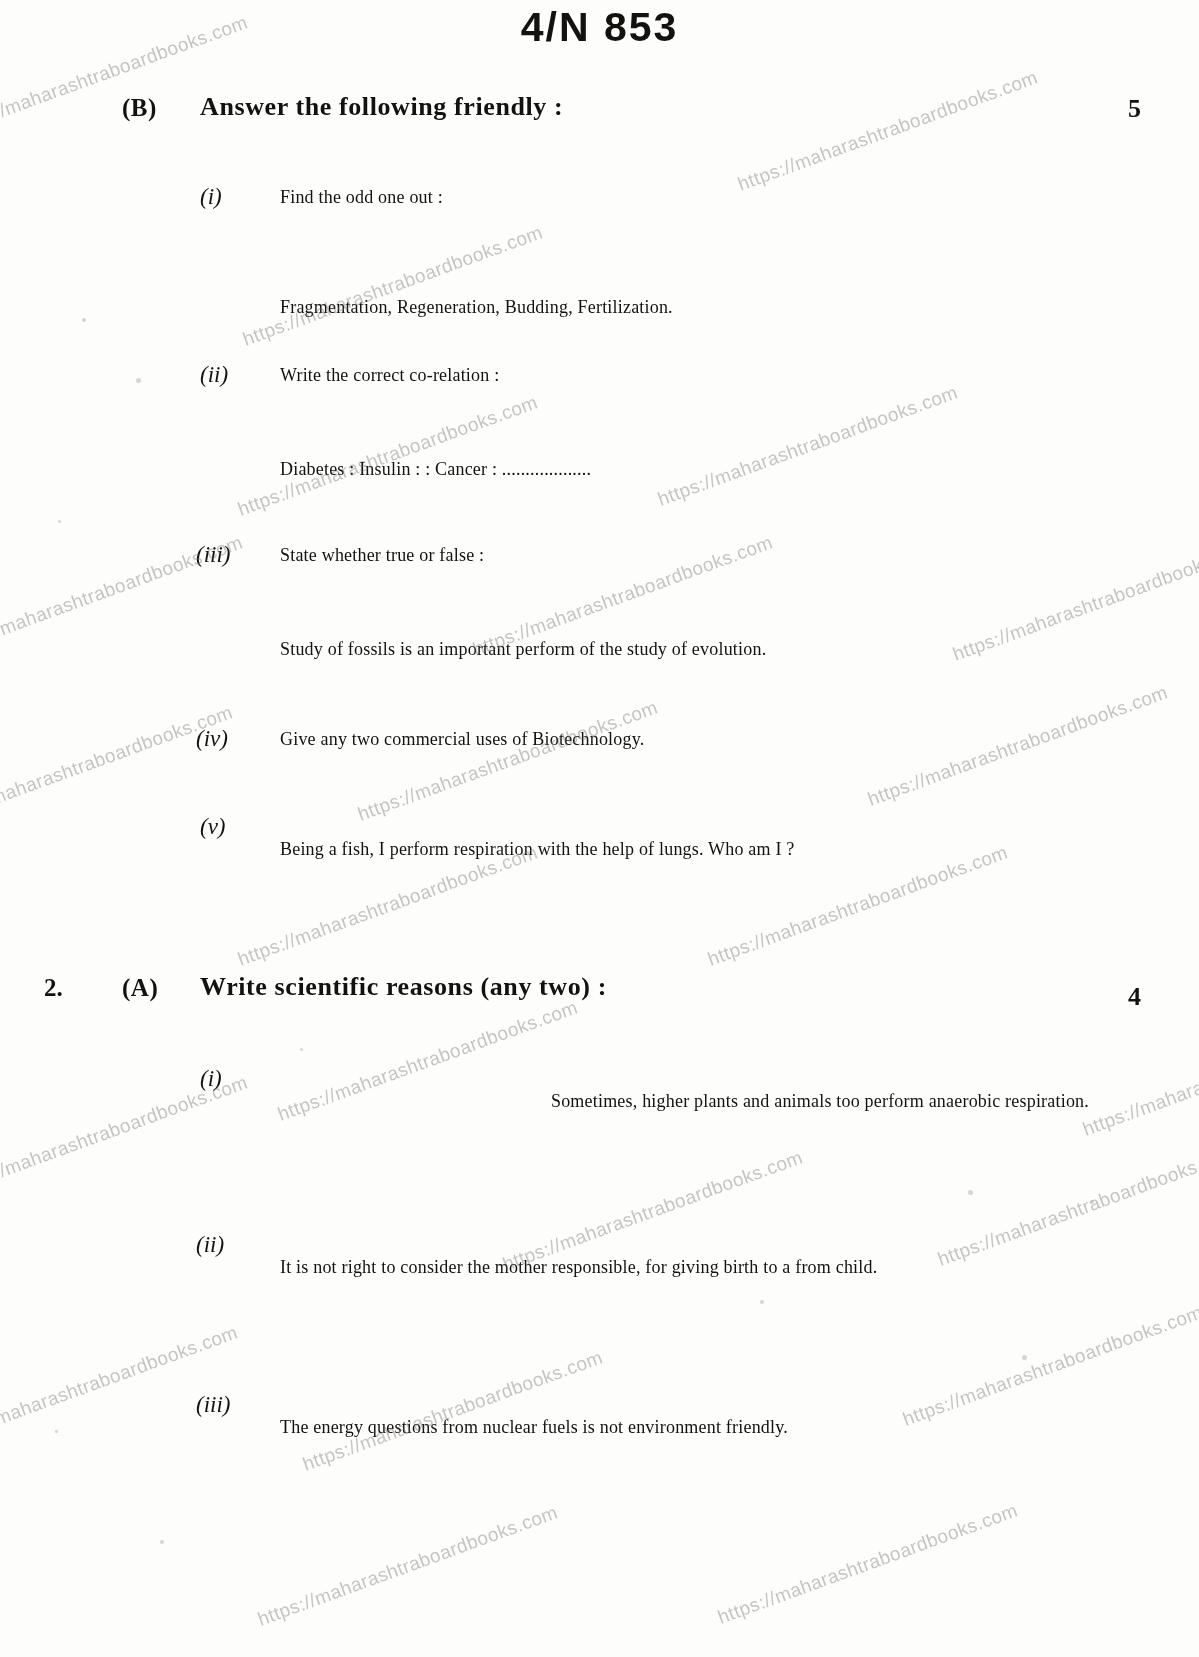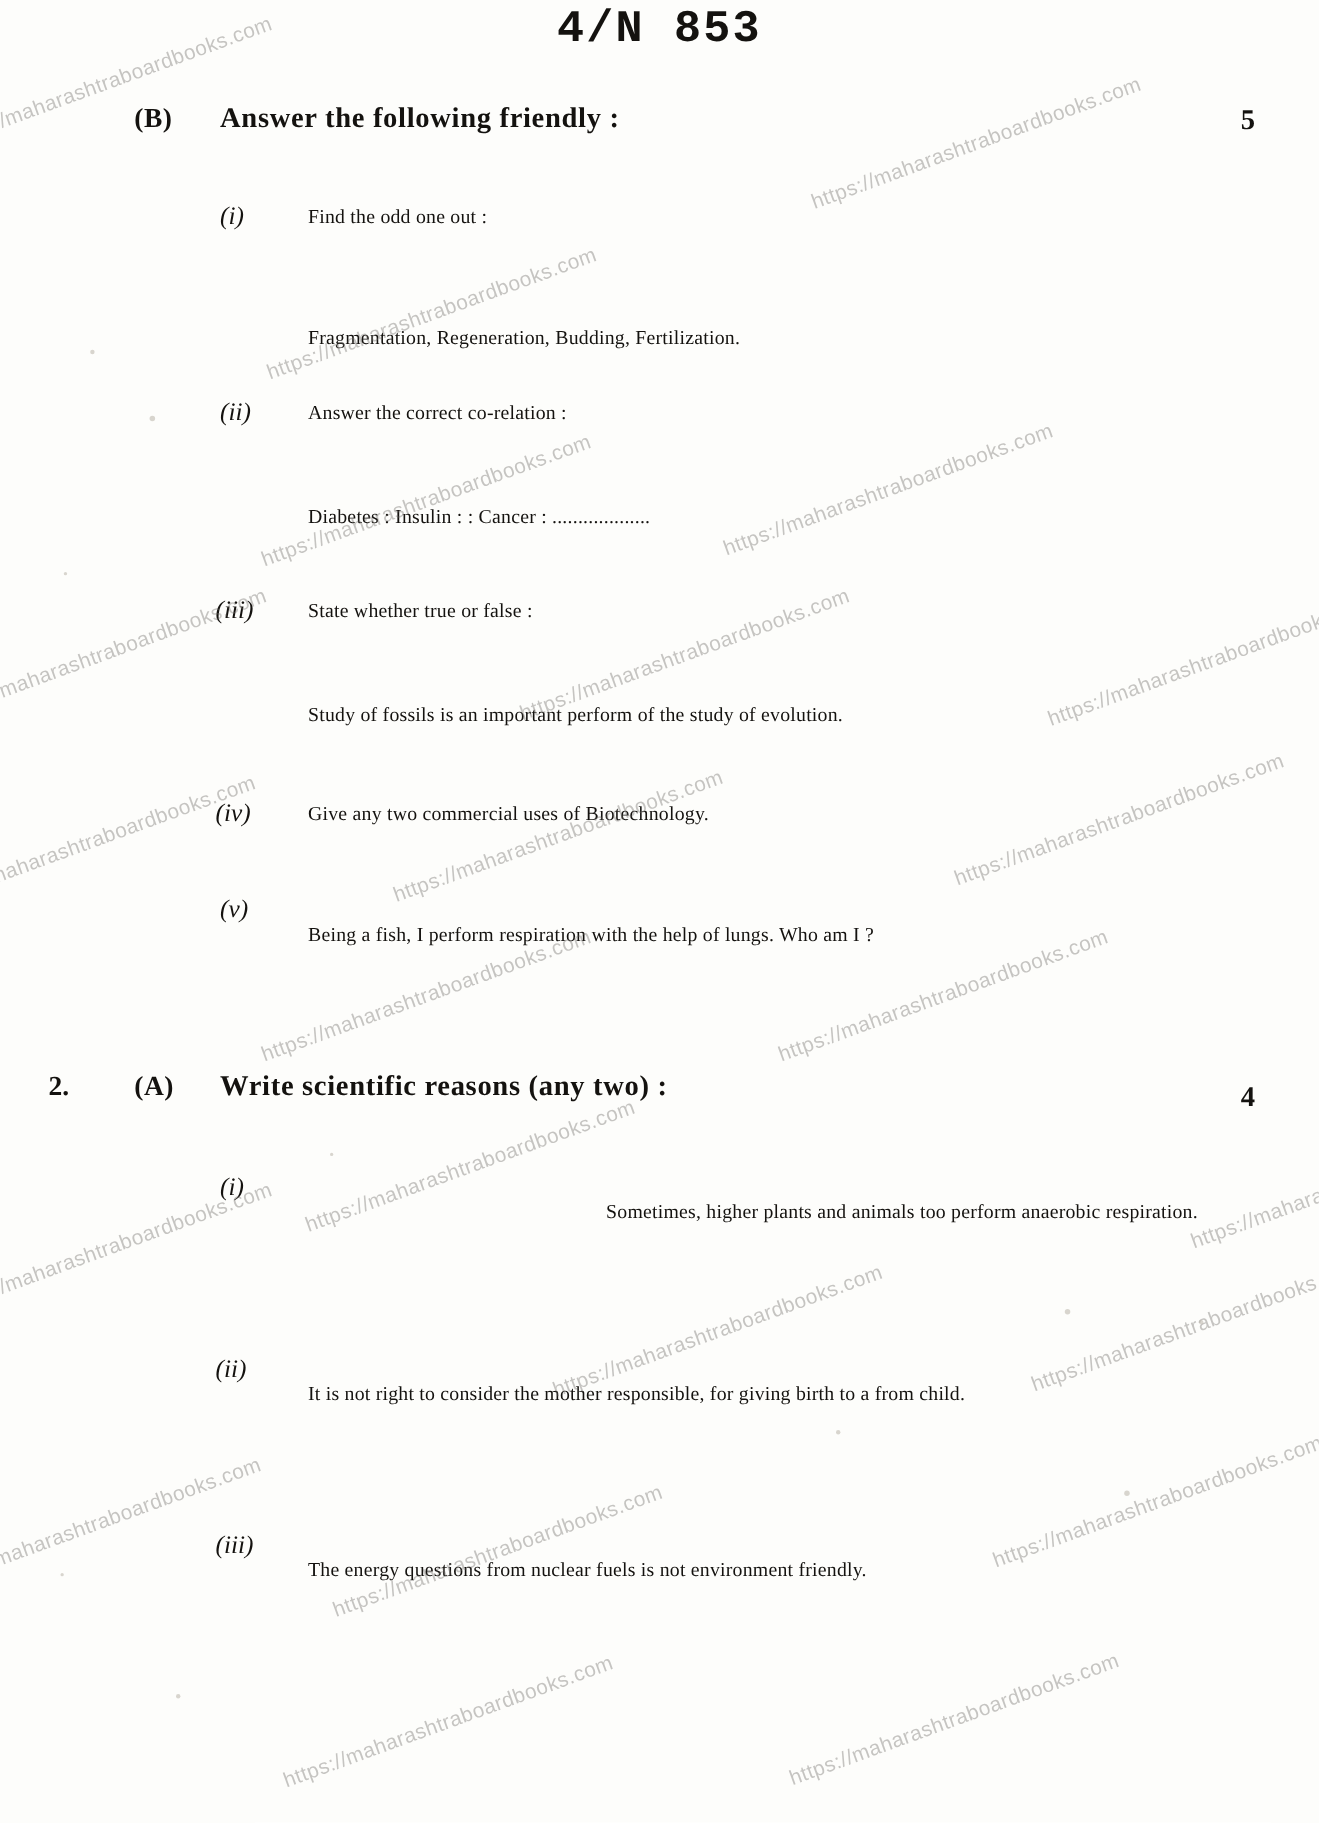--- a/index.html
+++ b/index.html
@@ -24,21 +24,21 @@
     border-radius: 50%;
     opacity: .55;
   }
 
   .header-code {
     position: absolute;
     top: 4px;
     left: 0;
     width: 100%;
     text-align: center;
-    font-family: Liberation Mono, monospace;
+    font-family: Liberation Sans, sans-serif;
     font-weight: bold;
     font-size: 41px;
     letter-spacing: 2px;
   }
 
   .content {
     position: absolute;
     top: 76px;
     left: 0;
     width: 1199px;
@@ -118,21 +118,21 @@
     <div class="row">
       <span class="lbl-sec" style="top:18px;">(B)</span>
       <span class="heading-text" style="top:16px;">Answer the following friendly :</span>
       <span class="marks" style="top:18px;">5</span>
 
       <span class="lbl-rom" style="top:108px;">(i)</span>
       <span class="body-text" style="top:104px;">Find the odd one out :</span>
       <span class="body-text" style="top:214px;">Fragmentation, Regeneration, Budding, Fertilization.</span>
 
       <span class="lbl-rom" style="top:286px;">(ii)</span>
-      <span class="body-text" style="top:282px;">Answer the correct co-relation :</span>
+      <span class="body-text" style="top:282px;">Write the correct co-relation :</span>
       <span class="body-text" style="top:376px;">Diabetes : Insulin : : Cancer : ...................</span>
 
       <span class="lbl-rom wide" style="top:466px;">(iii)</span>
       <span class="body-text" style="top:462px;">State whether true or false :</span>
       <span class="body-text" style="top:556px;">Study of fossils is an important perform of the study of evolution.</span>
 
       <span class="lbl-rom wide" style="top:650px;">(iv)</span>
       <span class="body-text" style="top:646px;">Give any two commercial uses of Biotechnology.</span>
 
       <span class="lbl-rom" style="top:738px;">(v)</span>

